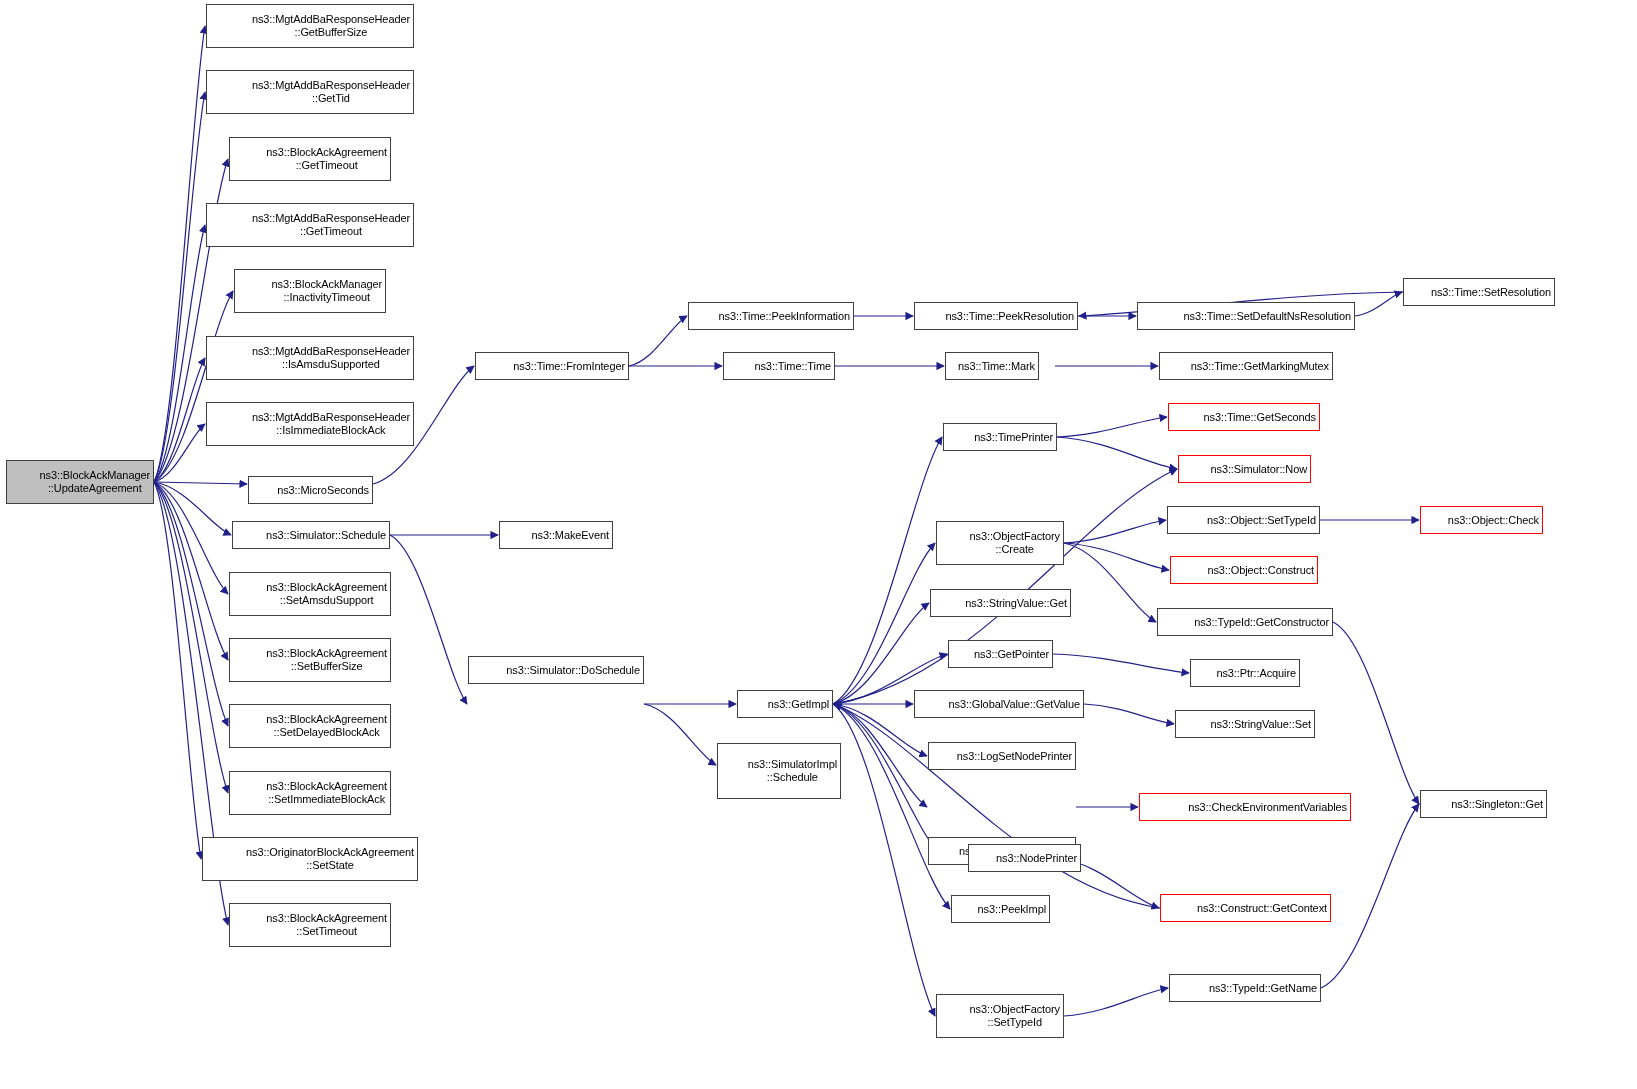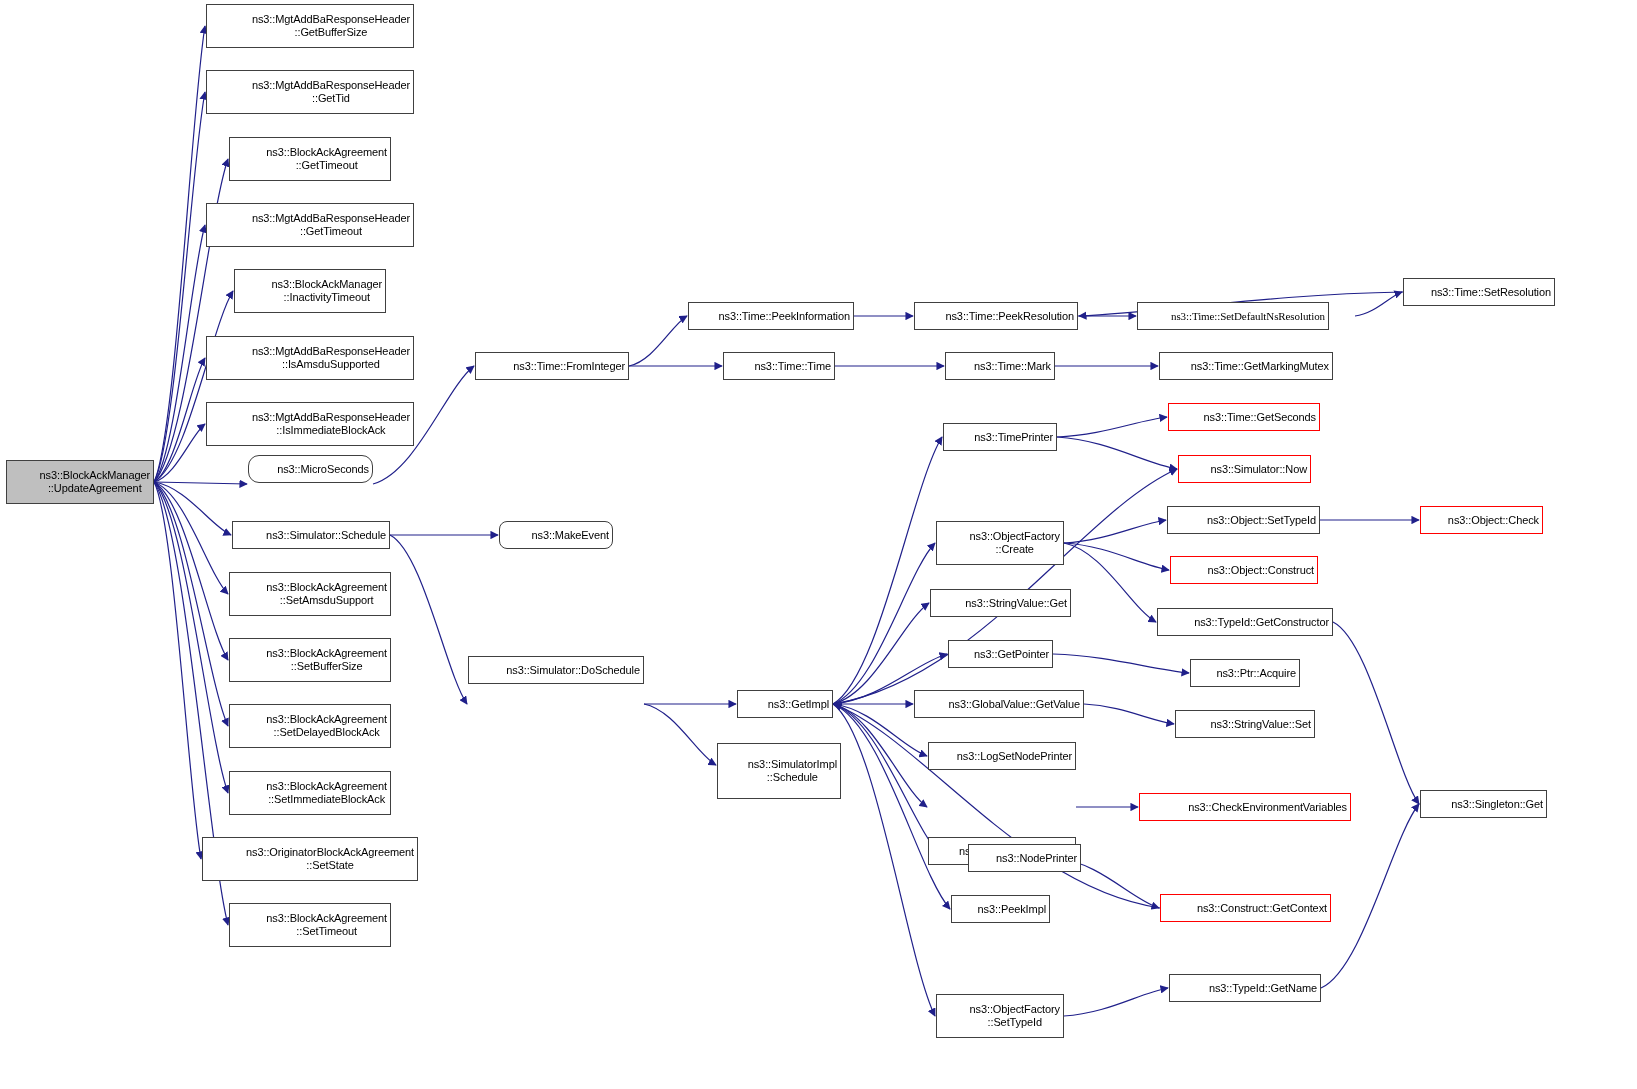--- a/index.html
+++ b/index.html
@@ -106,21 +106,21 @@
 ::InactivityTimeout</span>
       </div>
       <div class="node" style="left: 206px; top: 336px; width: 208px; height: 44px;">
         <span>ns3::MgtAddBaResponseHeader
 ::IsAmsduSupported</span>
       </div>
       <div class="node" style="left: 206px; top: 402px; width: 208px; height: 44px;">
         <span>ns3::MgtAddBaResponseHeader
 ::IsImmediateBlockAck</span>
       </div>
-      <div class="node" style="left: 248px; top: 455px; width: 125px; height: 28px; border-radius: 11px;">
+      <div class="node" style="left: 248px; top: 476px; width: 125px; height: 28px;">
         <span>ns3::MicroSeconds</span>
       </div>
       <div class="node" style="left: 232px; top: 521px; width: 158px; height: 28px;">
         <span>ns3::Simulator::Schedule</span>
       </div>
       <div class="node" style="left: 229px; top: 572px; width: 162px; height: 44px;">
         <span>ns3::BlockAckAgreement
 ::SetAmsduSupport</span>
       </div>
       <div class="node" style="left: 229px; top: 638px; width: 162px; height: 44px;">
@@ -148,33 +148,33 @@
       </div>
       <div class="node" style="left: 688px; top: 302px; width: 166px; height: 28px;">
         <span>ns3::Time::PeekInformation</span>
       </div>
       <div class="node" style="left: 723px; top: 352px; width: 112px; height: 28px;">
         <span>ns3::Time::Time</span>
       </div>
       <div class="node" style="left: 914px; top: 302px; width: 164px; height: 28px;">
         <span>ns3::Time::PeekResolution</span>
       </div>
-      <div class="node" style="left: 945px; top: 352px; width: 110px; height: 28px;">
+      <div class="node" style="left: 945px; top: 352px; width: 94px; height: 28px;">
         <span>ns3::Time::Mark</span>
       </div>
-      <div class="node" style="left: 1137px; top: 302px; width: 192px; height: 28px; font-family: Liberation Serif, serif;">
+      <div class="node" style="left: 1137px; top: 302px; width: 218px; height: 28px;">
         <span>ns3::Time::SetDefaultNsResolution</span>
       </div>
       <div class="node" style="left: 1159px; top: 352px; width: 174px; height: 28px;">
         <span>ns3::Time::GetMarkingMutex</span>
       </div>
       <div class="node" style="left: 1403px; top: 278px; width: 152px; height: 28px;">
         <span>ns3::Time::SetResolution</span>
       </div>
-      <div class="node" style="left: 499px; top: 521px; width: 114px; height: 28px; border-radius: 8px;">
+      <div class="node" style="left: 499px; top: 521px; width: 114px; height: 28px;">
         <span>ns3::MakeEvent</span>
       </div>
       <div class="node" style="left: 468px; top: 656px; width: 176px; height: 28px;">
         <span>ns3::Simulator::DoSchedule</span>
       </div>
       <div class="node" style="left: 737px; top: 690px; width: 96px; height: 28px;">
         <span>ns3::GetImpl</span>
       </div>
       <div class="node" style="left: 717px; top: 743px; width: 124px; height: 56px;">
         <span>ns3::SimulatorImpl

